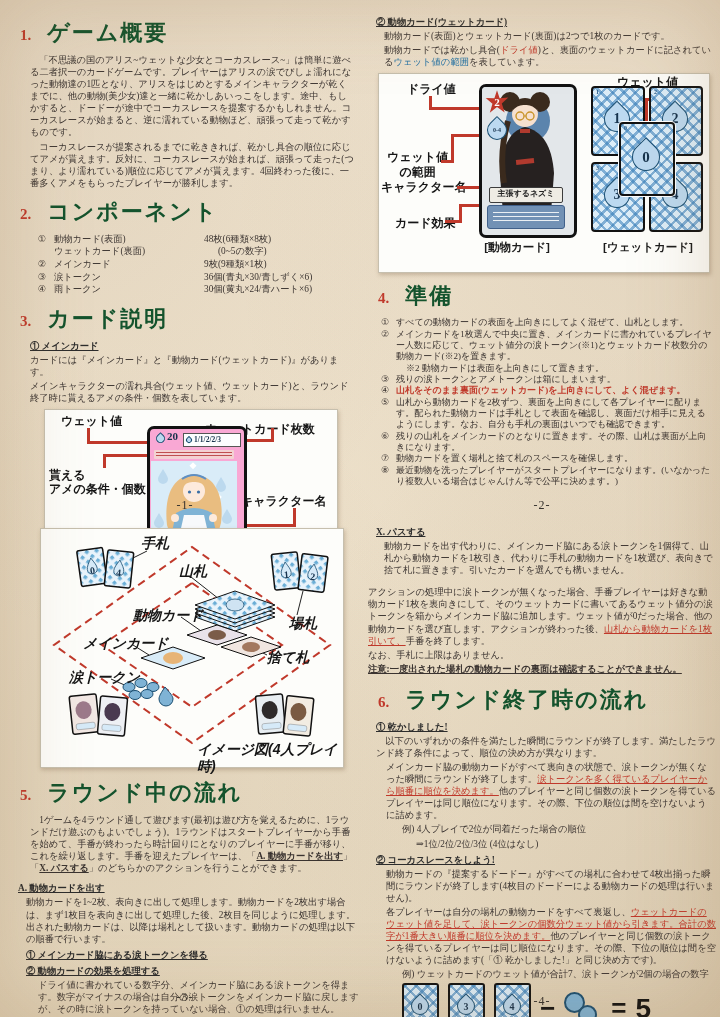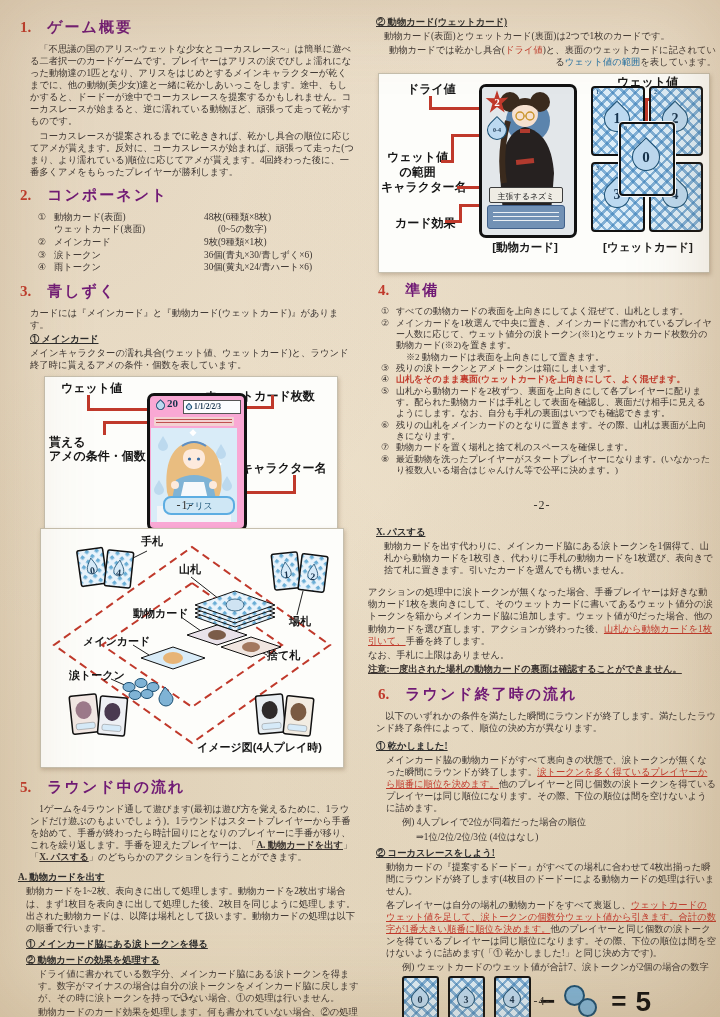--- a/index.html
+++ b/index.html
@@ -11,50 +11,50 @@
       radial-gradient(ellipse at 88% 22%, rgba(125,95,60,0.09), transparent 45%),
       radial-gradient(ellipse at 18% 78%, rgba(125,95,60,0.10), transparent 40%),
       radial-gradient(ellipse at 92% 92%, rgba(125,95,60,0.13), transparent 45%),
       linear-gradient(180deg,#f0e4d0,#e9dcc3);
   }
   body::after{content:"";position:absolute;inset:0;pointer-events:none;
     box-shadow:inset 0 0 90px rgba(140,100,55,0.28);}
   .page{position:absolute;}
   .hrow{display:flex;align-items:baseline;gap:16px;padding-left:10px;margin:4px 0 6px 0;}
   .hnum{color:#c0392b;font-size:15px;font-weight:bold;}
-  .htitle{color:#701a75;font-size:15px;font-weight:bold;letter-spacing:2px;font-family:"Liberation Sans","DejaVu Sans",sans-serif;}
+  .htitle{color:#14532d;font-size:22px;font-weight:bold;letter-spacing:2px;font-family:"Liberation Sans","DejaVu Sans",sans-serif;}
   .body{font-size:9.3px;line-height:1.3;color:#3a3330;}
   p{margin:2px 0;}
   .ind{text-indent:1em;}
   .pad{padding-left:20px;padding-right:4px;}
   .red{color:#c0392b;}
   .blue{color:#2471a3;}
   .u{text-decoration:underline;}
   .b{font-weight:bold;}
   .subhead{font-weight:bold;text-decoration:underline;color:#2c2c2c;}
   .whitebox{position:relative;background:#fdfdfa;border:1px solid #c6bfae;box-shadow:1px 2px 4px rgba(90,60,30,0.25);}
   .lbl{position:absolute;font-size:12px;font-weight:bold;color:#161616;white-space:pre-line;line-height:1.2;font-family:"Liberation Sans","DejaVu Sans",sans-serif;}
-  .lbl.sm{font-size:11px;}
+  .lbl.sm{font-size:14px;font-style:italic;}
   .rl{position:absolute;background:#c0392b;}
   .pageno{position:absolute;left:0;width:100%;text-align:center;font-size:12px;color:#33302c;letter-spacing:1px;}
   
   .gcard{position:absolute;border:3px solid #121212;border-radius:7px;background:#fff;overflow:hidden;}
   .caption{position:absolute;text-align:center;font-size:11.5px;font-weight:bold;color:#1c1c1c;font-family:"Liberation Sans","DejaVu Sans",sans-serif;}
   .chk{background-color:#dcedf8;
     background-image:
       repeating-linear-gradient(45deg, rgba(52,124,184,0.55) 0 2.5px, transparent 2.5px 8px),
       repeating-linear-gradient(135deg, rgba(52,124,184,0.55) 0 2.5px, transparent 2.5px 8px);}
   .wetcard{position:absolute;border:2px solid #121212;border-radius:4px;}
   .tdrop{position:absolute;background:#bcd9f0;border:1.5px solid #1b4f72;border-radius:4% 50% 50% 50%;transform:rotate(45deg);box-sizing:border-box;}
   .tdrop>span{position:absolute;inset:0;display:flex;align-items:center;justify-content:center;transform:rotate(-45deg);font-weight:bold;color:#17334d;}
   .cornernum{position:absolute;font-size:6px;font-weight:bold;color:#2b5d8a;}
   .splat{position:absolute;background:#c0392b;display:flex;align-items:center;justify-content:center;
     clip-path:polygon(50% 0,61% 33%,97% 30%,70% 55%,82% 92%,50% 70%,20% 94%,31% 56%,3% 32%,39% 33%);}
   .splat>span{color:#fff;font-size:11px;font-weight:bold;}
-  .nameplate{position:absolute;display:flex;align-items:flex-end;justify-content:center;font-weight:normal;font-family:"Liberation Sans","DejaVu Sans",sans-serif;}
+  .nameplate{position:absolute;display:flex;align-items:flex-start;justify-content:center;font-weight:bold;font-family:"Liberation Sans","DejaVu Sans",sans-serif;}
   .fx{position:absolute;background:#7291b5;border:1px solid #41608a;border-radius:3px;padding:3px 4px;}
   .fx i{display:block;height:1.5px;background:rgba(255,255,255,0.85);margin:2.5px 1px;}
   .statbox{position:absolute;border:1px solid #555;background:#fcfdfe;display:flex;align-items:center;gap:2px;padding:0 2px;}
   .redstrip{position:absolute;background:#f3d2d2;border-radius:1px;overflow:hidden;}
   .redstrip i{display:block;height:1px;background:#c05050;margin:2px 2px;}
   .comp-row{display:flex;font-size:9.3px;line-height:1.35;color:#3a3330;}
   .cmark{width:24px;text-align:center;flex:none;}
   .cname{width:150px;flex:none;}
   .prep-row{display:flex;font-size:9px;line-height:1.26;color:#3a3330;}
   .pmark{width:22px;text-align:center;flex:none;}
@@ -107,24 +107,24 @@
       </div>
     <div class="comp-row">
         <span class="cmark">④</span>
         <span class="cname">雨トークン</span>
         <span>30個(黄丸×24/青ハート×6)</span>
       </div>
   </div>
 
   <div class="hrow" style="margin-top:8px;">
     <span class="hnum">3.</span>
-    <span class="htitle">青しずく</span>
-  </div>
+    <span class="htitle">カード説明</span>
+  </div>
+  <p class="body pad subhead">① メインカード</p>
   <p class="body pad">カードには『メインカード』と『動物カード(ウェットカード)』があります。</p>
-  <p class="body pad subhead">① メインカード</p>
   <p class="body pad">メインキャラクターの濡れ具合(ウェット値、ウェットカード)と、ラウンド終了時に貰えるアメの条件・個数を表しています。</p>
 
   <div class="whitebox" style="margin-left:34px;margin-top:5px;width:292px;height:182px;">
     <div class="lbl" style="left:16px;top:4px;">ウェット値</div>
     <div class="lbl" style="left:160px;top:12px;">ウェットカード枚数</div>
     <div class="lbl" style="left:4px;top:58px;">貰える
 アメの条件・個数</div>
     <div class="lbl" style="left:196px;top:84px;">キャラクター名</div>
 
     <div class="rl" style="left:42px;top:18px;width:3px;height:16px;"></div>
@@ -172,21 +172,21 @@
       </div>
     </div>
     <div class="caption" style="left:102px;top:154px;width:94px;">[メインカード]</div>
   </div>
   <div class="pageno" style="top:484px;">-1-</div>
 </div>
 
 <div class="page" style="left:368px;top:14px;width:348px;height:502px;">
   <p class="body subhead" style="padding-left:8px;">② 動物カード(ウェットカード)</p>
   <p class="body" style="padding-left:16px;">動物カード(表面)とウェットカード(裏面)は2つで1枚のカードです。</p>
-  <p class="body" style="padding-left:16px;text-align:right;">
+  <p class="body" style="padding-left:16px;">
     <span>動物カードでは乾かし具合(</span><span class="red">ドライ値</span><span>)と、裏面のウェットカードに記されている</span><span class="blue">ウェット値の範囲</span><span>を表しています。</span>
   </p>
 
   <div class="whitebox" style="margin-left:10px;margin-top:5px;width:330px;height:198px;">
     <div class="lbl" style="left:28px;top:8px;">ドライ値</div>
     <div class="lbl" style="left:238px;top:1px;">ウェット値</div>
     <div class="lbl" style="left:8px;top:76px;text-align:center;">ウェット値
 の範囲</div>
     <div class="lbl" style="left:2px;top:106px;">キャラクター名</div>
     <div class="lbl" style="left:16px;top:142px;">カード効果</div>
@@ -228,21 +228,21 @@
       </div>
       <div class="nameplate" style="left:7px;top:100px;width:72px;height:14px;background:#efece4;border:1px solid #3c3c3c;border-radius:2px;">
         <span style="font-size:8px;color:#222;">主張するネズミ</span>
       </div>
       <div class="fx" style="left:5px;top:118px;width:68px;height:16px;">
           <i></i>
           <i></i>
           <i></i>
         </div>
     </div>
-    <div class="caption" style="left:100px;top:166px;width:92px;">[動物カード]</div>
+    <div class="caption" style="left:92px;top:166px;width:92px;">[動物カード]</div>
 
     <div style="position:absolute;left:212px;top:12px;width:114px;height:148px;">
       <div class="wetcard chk" style="left:0;top:0;width:50px;height:66px;">
         <span class="cornernum" style="left:3px;top:1px;">1</span>
         <div class="tdrop" style="left:11px;top:18px;width:26px;height:26px;">
             <span style="font-size:14px;">1</span>
           </div>
       </div>
       <div class="wetcard chk" style="left:58px;top:0;width:50px;height:66px;">
         <span class="cornernum" style="left:3px;top:1px;">2</span>
@@ -449,23 +449,23 @@
   <p class="body" style="margin-top:10px;">
     <span>アクションの処理中に涙トークンが無くなった場合、手番プレイヤーは好きな動物カード1枚を裏向きにして、そのウェットカードに書いてあるウェット値分の涙トークンを箱からメインカード脇に追加します。ウェット値が0だった場合、他の動物カードを選び直します。アクションが終わった後、</span><span class="red u">山札から動物カードを1枚引いて、</span><span>手番を終了します。</span>
   </p>
   <p class="body">なお、手札に上限はありません。</p>
   <p class="body b u">注意:一度出された場札の動物カードの裏面は確認することができません。</p>
 
   <div class="hrow" style="margin-top:10px;">
     <span class="hnum">6.</span>
     <span class="htitle">ラウンド終了時の流れ</span>
   </div>
+  <p class="body subhead" style="padding-left:8px;margin-top:6px;">① 乾かしました!</p>
+
   <p class="body ind" style="padding-left:8px;">以下のいずれかの条件を満たした瞬間にラウンドが終了します。満たしたラウンド終了条件によって、順位の決め方が異なります。</p>
-
-  <p class="body subhead" style="padding-left:8px;margin-top:6px;">① 乾かしました!</p>
   <p class="body" style="padding-left:18px;">
     <span>メインカード脇の動物カードがすべて裏向きの状態で、涙トークンが無くなった瞬間にラウンドが終了します。</span><span class="red u">涙トークンを多く得ているプレイヤーから順番に順位を決めます。</span><span>他のプレイヤーと同じ個数の涙トークンを得ているプレイヤーは同じ順位になります。その際、下位の順位は間を空けないように詰めます。</span>
   </p>
   <p class="body ex">例) 4人プレイで2位が同着だった場合の順位</p>
   <p class="body ex" style="padding-left:48px;">⇒1位/2位/2位/3位 (4位はなし)</p>
 
   <p class="body subhead" style="padding-left:8px;margin-top:4px;">② コーカスレースをしよう!</p>
   <p class="body" style="padding-left:18px;">動物カードの『提案するドードー』がすべての場札に合わせて4枚出揃った瞬間にラウンドが終了します(4枚目のドードーによる動物カードの処理は行いません)。</p>
   <p class="body" style="padding-left:18px;">
     <span>各プレイヤーは自分の場札の動物カードをすべて裏返し、</span><span class="red u">ウェットカードのウェット値を足して、涙トークンの個数分ウェット値から引きます。合計の数字が1番大きい順番に順位を決めます。</span><span>他のプレイヤーと同じ個数の涙トークンを得ているプレイヤーは同じ順位になります。その際、下位の順位は間を空けないように詰めます(「① 乾かしました!」と同じ決め方です)。</span>

